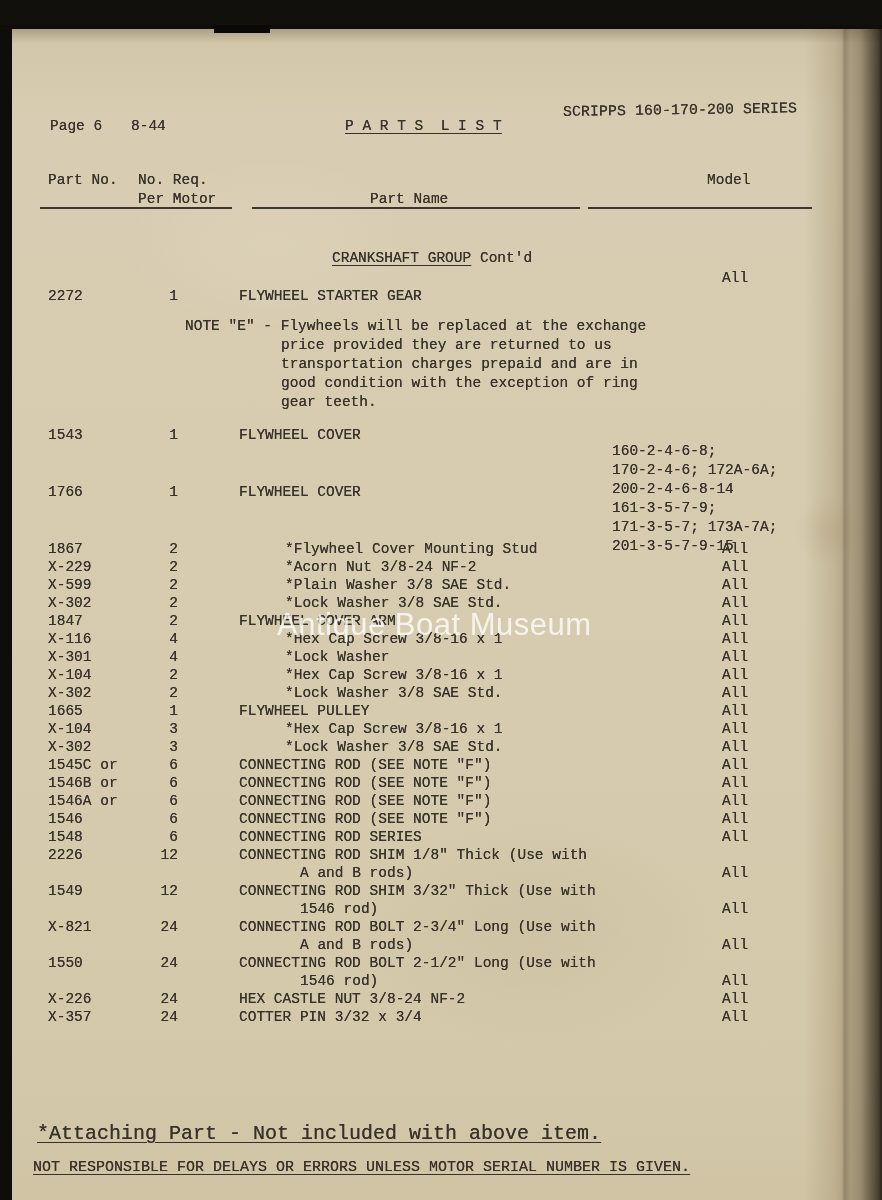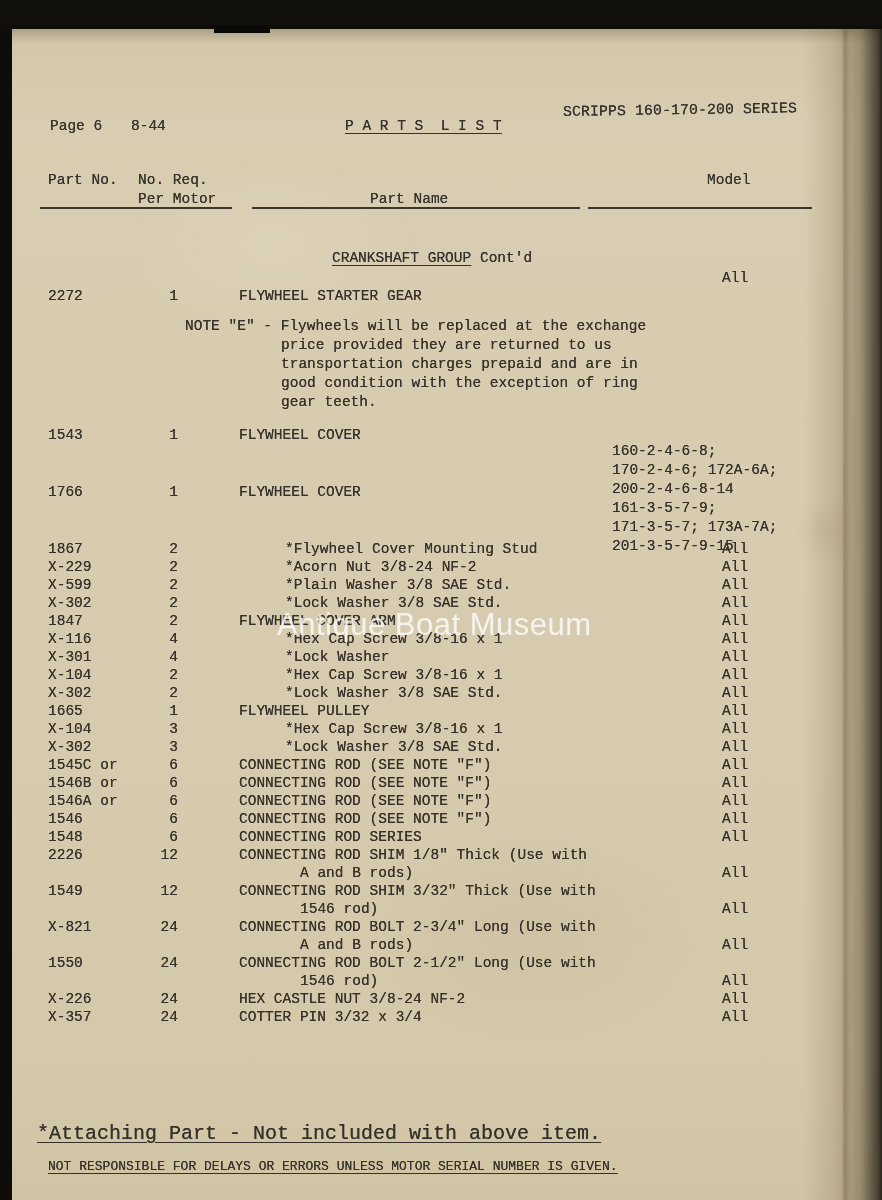--- a/index.html
+++ b/index.html
@@ -57,21 +57,21 @@
   .c-name.sub { left:285px; }
   .c-cont  { position:absolute; top:0; left:300px; white-space:pre; }
   .c-model { position:absolute; top:16px; left:612px; white-space:pre; }
   .c-all   { position:absolute; top:0; left:722px; white-space:pre; }
 
   .note { margin:12px 0 14px; }
   .nline { height:19px; padding-left:281px; white-space:pre; }
   .nline.first { padding-left:185px; }
 
   .pos-foot1 { left:37px; top:1097px; font-size:20px; }
-  .pos-foot2 { left:48px; top:1134px; font-size:13px; }
+  .pos-foot2 { left:33px; top:1134px; font-size:15px; }
 
   .wm {
     position:absolute; left:277px; top:582px;
     font-family:"Liberation Sans",sans-serif;
     font-size:31px; font-weight:400; letter-spacing:.5px;
     color:#ffffff; opacity:.78; text-shadow:none;
   }
 </style>
 </head>
 <body>

